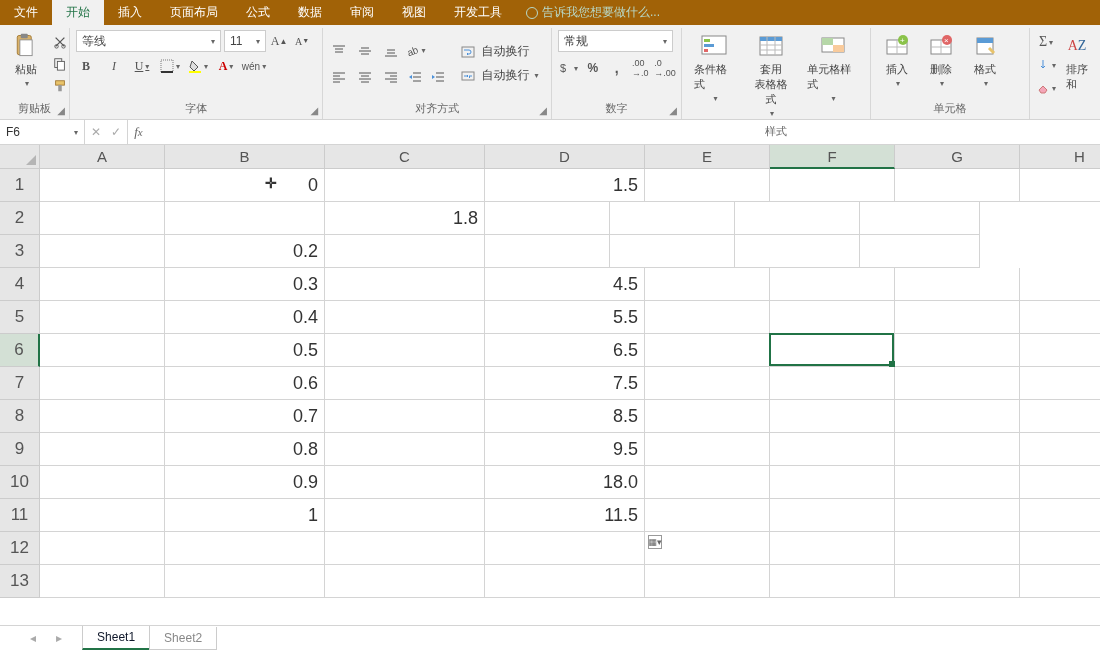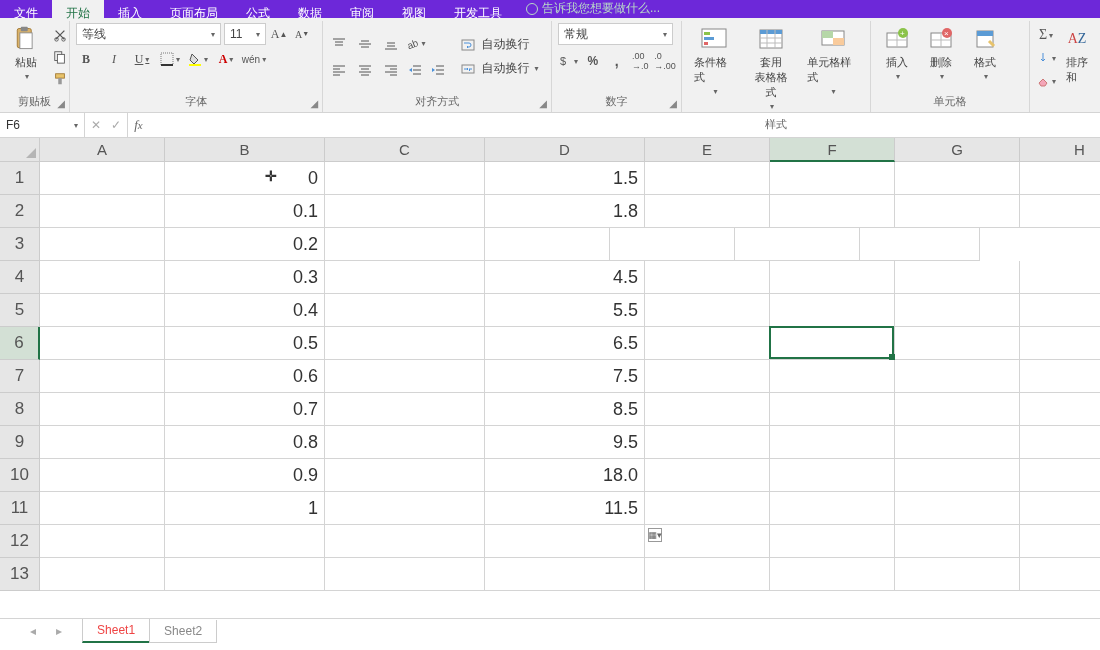--- a/index.html
+++ b/index.html
@@ -1,17 +1,17 @@
 <!DOCTYPE html>
 <html><head>
 <meta charset="utf-8">
 <style>
 html,body{margin:0;padding:0;font-family:"Microsoft YaHei","Segoe UI",Arial,sans-serif;font-size:12px;color:#444;background:#fff;overflow:hidden;width:1100px;height:650px}
 *{box-sizing:border-box}
-.title-tabs{background:#6d28d9;height:18px;display:flex;align-items:flex-start;color:#fff}
+.title-tabs{background:#a16207;height:25px;display:flex;align-items:center;color:#fff}
 .title-tabs .tab{padding:5px 14px;font-size:12px;cursor:pointer}
 .title-tabs .tab.active{background:#f1f1f1;color:#217346;font-weight:500}
 .title-tabs .tell-me{display:flex;align-items:center;color:#b8d8c7;font-size:12px;padding-left:10px;gap:4px}
 .title-tabs .bulb{width:12px;height:12px;border:1px solid #b8d8c7;border-radius:50%}
 .ribbon{background:#f1f1f1;height:95px;border-bottom:1px solid #d4d4d4;display:flex;padding:3px 0 0}
 .rgroup{display:flex;flex-direction:column;justify-content:space-between;background:#f1f1f1;border-right:1px solid #d7d7d7;position:relative}
 .rgroup-body{display:flex;padding:2px 6px;gap:4px;flex:1}
 .rgroup-label{font-size:11px;color:#666;text-align:center;padding:2px 0 3px}
 .rgroup .corner{position:absolute;right:2px;bottom:2px;width:12px;height:12px;font-size:10px;color:#888;text-align:center;line-height:12px}
 .bigbtn{display:flex;flex-direction:column;align-items:center;justify-content:flex-start;padding:2px 6px;gap:2px;font-size:11px;color:#444;min-width:40px}
@@ -39,21 +39,21 @@
 .grow{display:flex;height:33px}
 .cell{height:33px;border-right:1px solid #d4d4d4;border-bottom:1px solid #d4d4d4;font-size:18px;color:#333;display:flex;align-items:center;justify-content:flex-end;padding:0 6px;position:relative;background:#fff}
 .ch.sel-col{background:#d3e0d5;border-bottom:2px solid #217346}
 .rh.sel-row{background:#d3e0d5;border-right:2px solid #217346}
 .active-cell{position:absolute;border:2px solid #217346;pointer-events:none;z-index:5}
 .active-cell::after{content:"";position:absolute;right:-3px;bottom:-3px;width:6px;height:6px;background:#217346}
 .cursor-plus{position:absolute;font-size:14px;color:#333;z-index:6;font-weight:bold}
 .autofill-ic{position:absolute;width:14px;height:14px;border:1px solid #999;background:#fff;font-size:9px;display:flex;align-items:center;justify-content:center;z-index:5;color:#666}
 .sheet-tabs{height:25px;background:#fff;border-top:1px solid #d4d4d4;display:flex;align-items:center;padding-left:30px;gap:0}
 .stab{padding:4px 14px;border:1px solid #ccc;border-top:none;font-size:12px;color:#888;background:#fff;margin-right:-1px}
-.stab.active{border-bottom:2px solid #217346;color:#ef4444;font-weight:500}
+.stab.active{border-bottom:2px solid #217346;color:#0f172a;font-weight:500}
 svg{display:block}
 </style>
 </head>
 <body>
 
 <div class="title-tabs">
   <div class="tab">文件</div>
   <div class="tab active">开始</div>
   <div class="tab">插入</div>
   <div class="tab">页面布局</div>
@@ -439,21 +439,20 @@
         <div class="cell" style="width: 160px;">0</div>
         <div class="cell" style="width: 160px;"></div>
         <div class="cell" style="width: 160px;">1.5</div>
         <div class="cell" style="width: 125px;"></div>
         <div class="cell" style="width: 125px;"></div>
         <div class="cell" style="width: 125px;"></div>
         <div class="cell" style="width: 120px;"></div>
       </div>
       <div class="grow">
         <div class="cell" style="width: 125px;"></div>
-        <div class="cell" style="width: 160px;">0.1</div>
         <div class="cell" style="width: 160px;"></div>
         <div class="cell" style="width: 160px;">1.8</div>
         <div class="cell" style="width: 125px;"></div>
         <div class="cell" style="width: 125px;"></div>
         <div class="cell" style="width: 125px;"></div>
         <div class="cell" style="width: 120px;"></div>
       </div>
       <div class="grow">
         <div class="cell" style="width: 125px;"></div>
         <div class="cell" style="width: 160px;">0.2</div>

